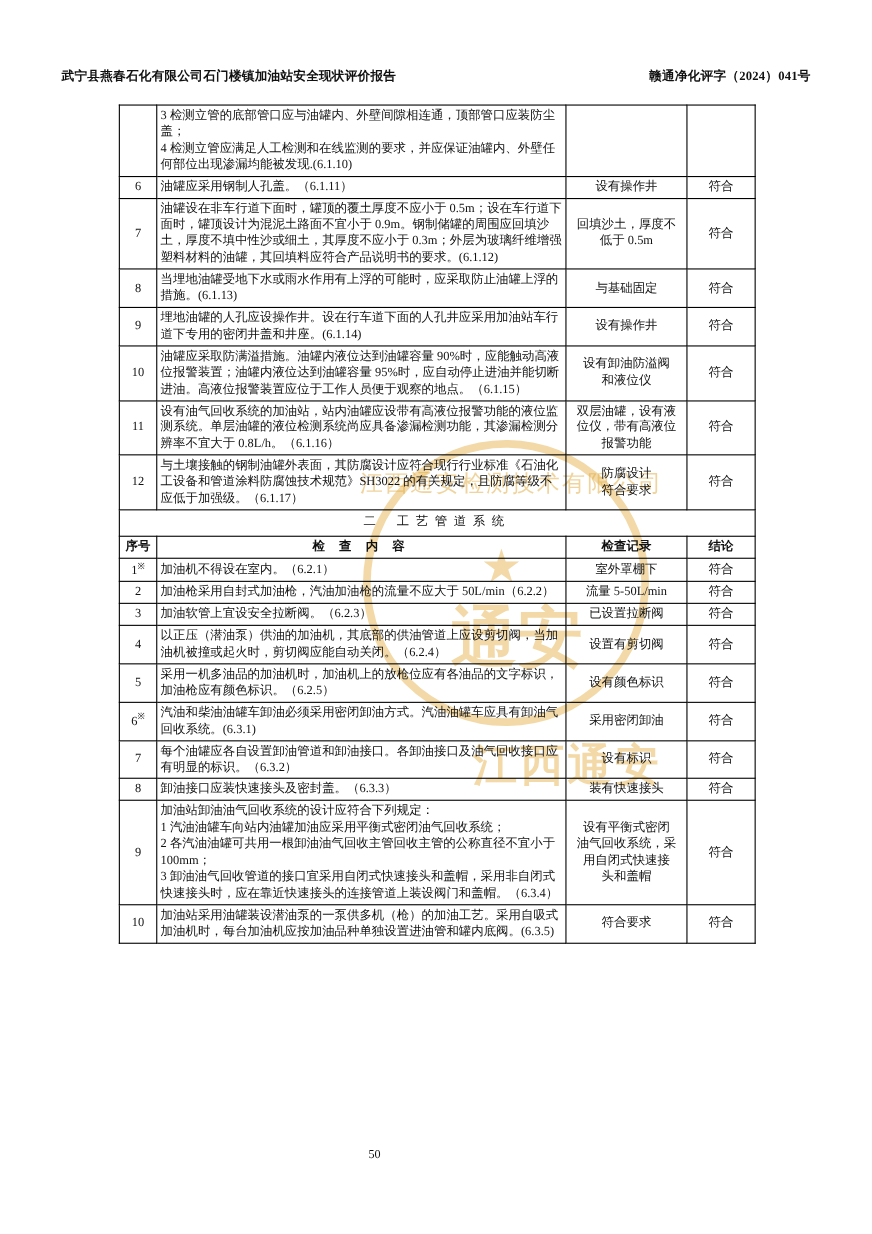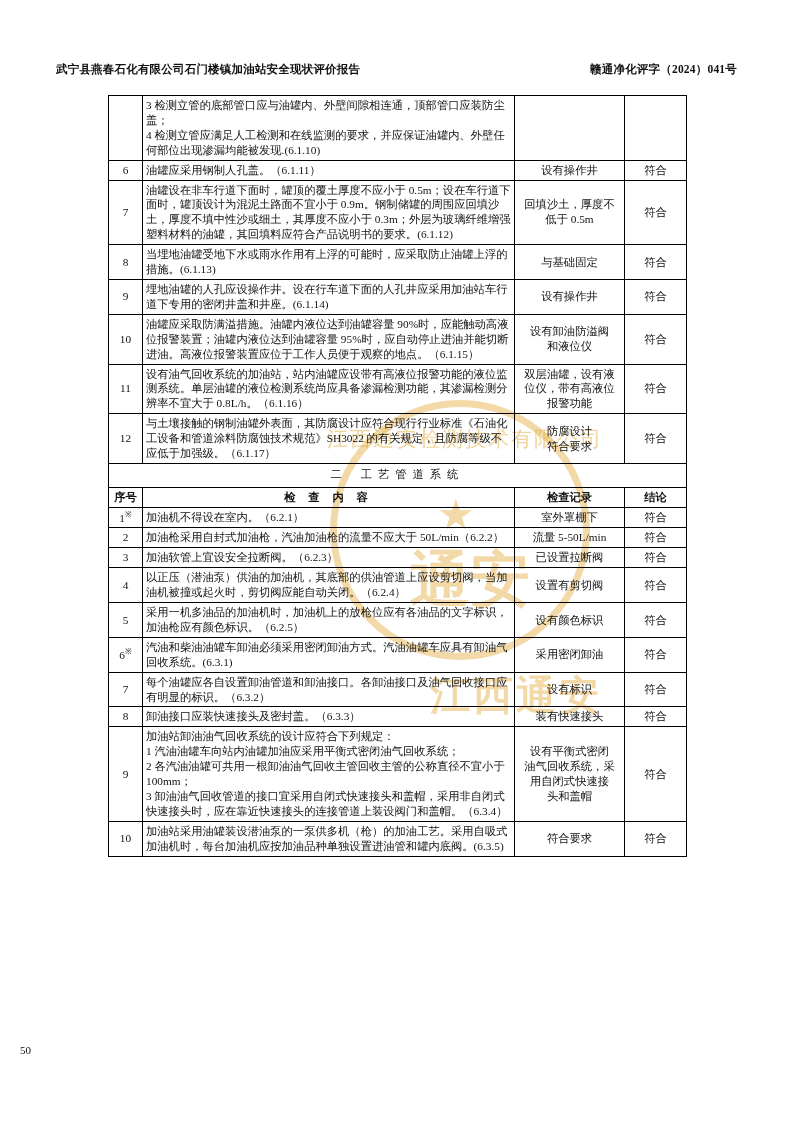--- a/index.html
+++ b/index.html
@@ -32,23 +32,22 @@
     font-weight: bold;
   }
   .header .left { white-space: nowrap; }
   .header .right { white-space: nowrap; }
 
   .footer {
     position: absolute;
     top: 1044px;
     left: 0;
     width: 681px;
-    text-align: left;
+    text-align: center;
     font-size: 11px;
-    margin-left: 20px;
   }
 
   table.main {
     position: absolute;
     top: 95px;
     left: 108px;
     width: 578px;
     border-collapse: collapse;
     table-layout: fixed;
     font-size: 11.3px;

